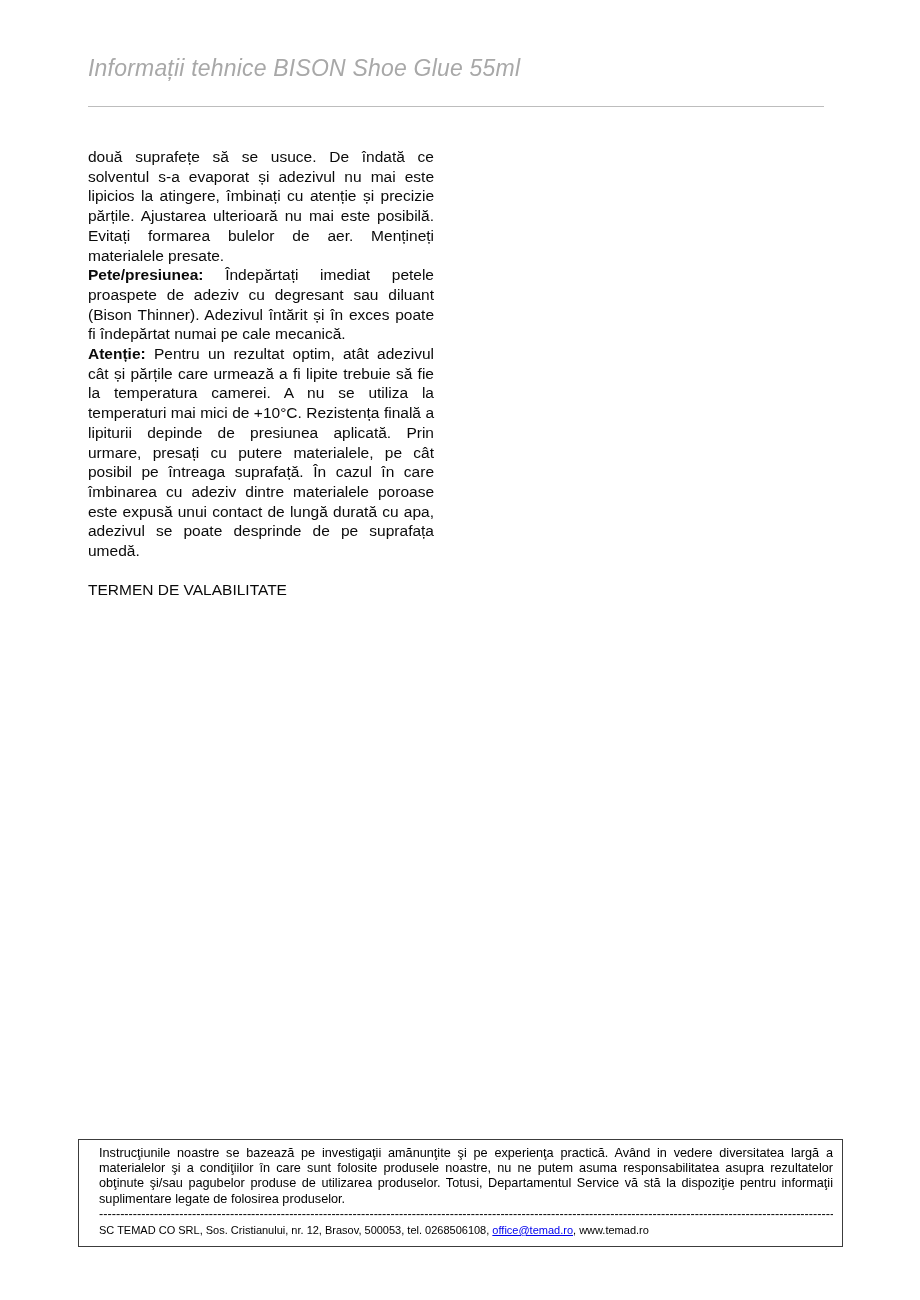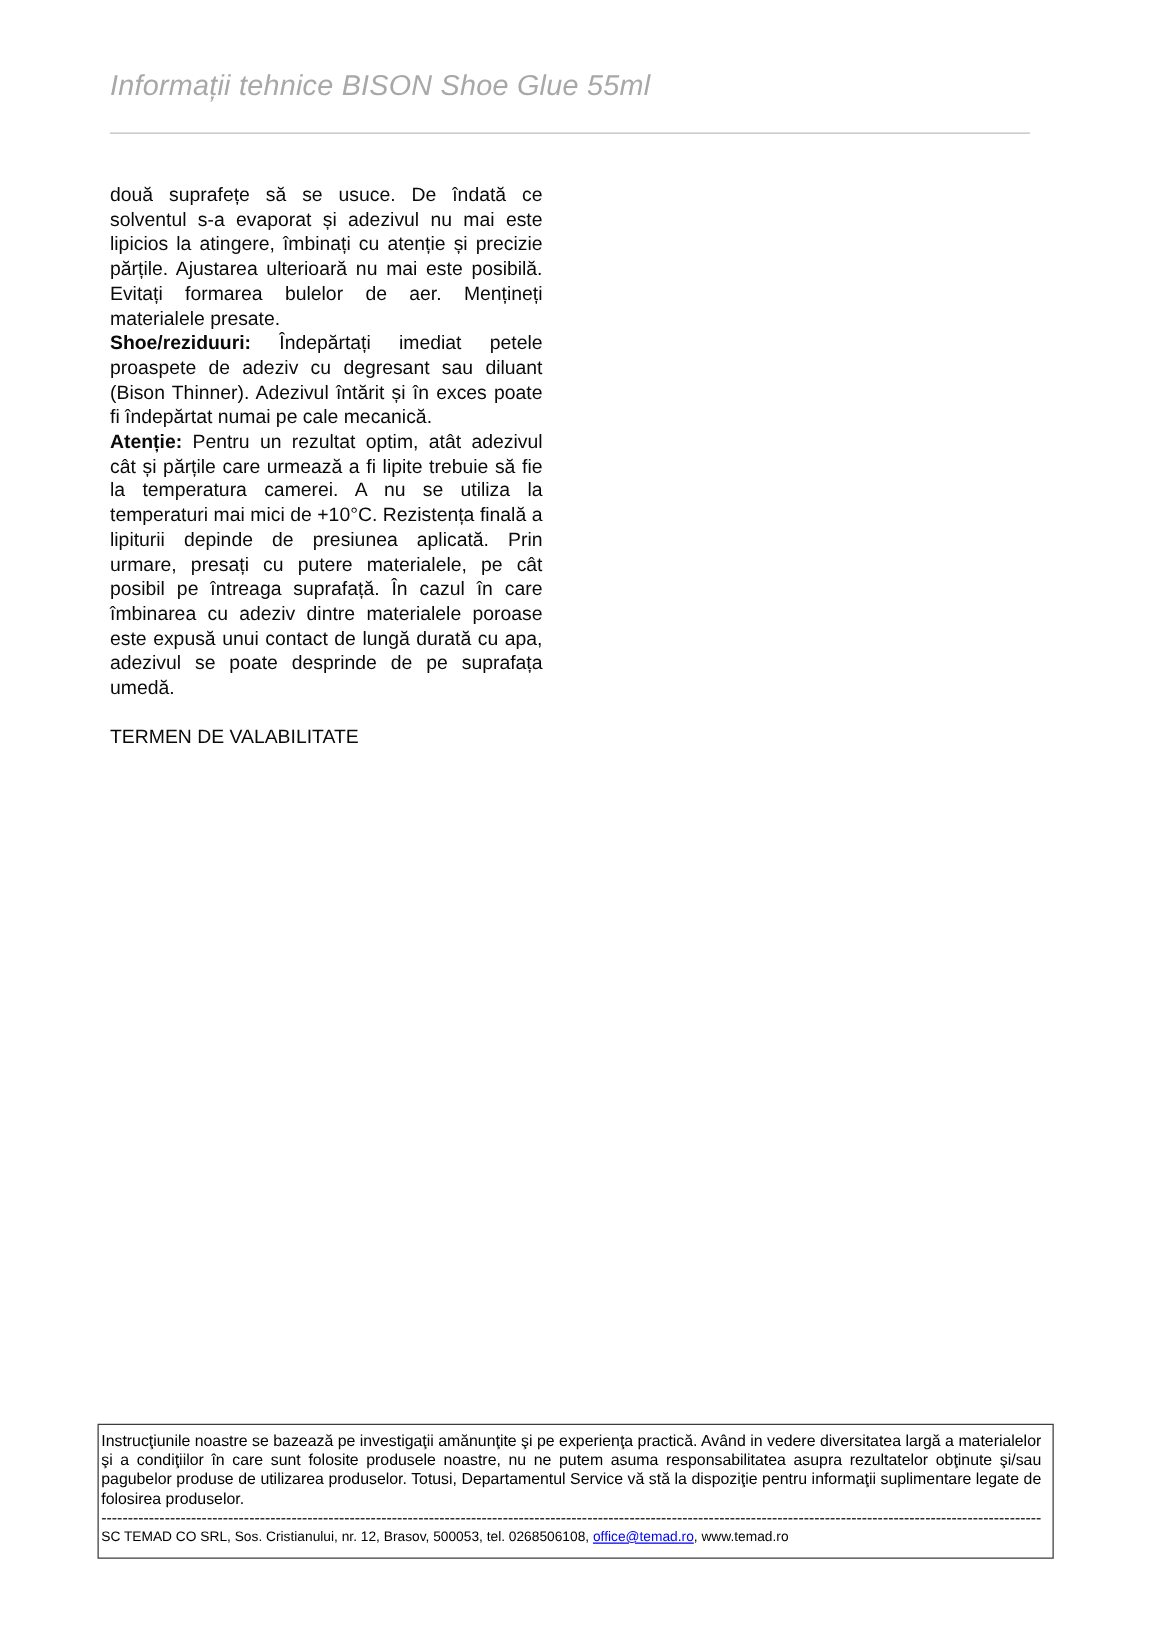--- a/index.html
+++ b/index.html
@@ -50,21 +50,21 @@
     text-align: left;
     white-space: nowrap;
   }
   .footer-box {
     position: absolute;
     left: 78px;
     top: 1139px;
     width: 765px;
     box-sizing: border-box;
     border: 1px solid #3c3c3c;
-    padding: 6px 9px 7px 2px;
+    padding: 6px 9px 7px 20px;
     color: #000000;
     font-size: 12.7px;
     line-height: 15.2px;
     text-align: justify;
   }
   .footer-box p { margin: 0; }
   .footer-separator {
     white-space: nowrap;
     overflow: hidden;
     font-size: 12.7px;
@@ -85,21 +85,21 @@
 
 <div class="page">
 
   <div class="header-title">Informații tehnice BISON Shoe Glue 55ml</div>
 
   <div class="header-rule"></div>
 
   <div class="body-column">
     <p>două suprafețe să se usuce. De îndată ce solventul s-a evaporat și adezivul nu mai este lipicios la atingere, îmbinați cu atenție și precizie părțile. Ajustarea ulterioară nu mai este posibilă. Evitați formarea bulelor de aer. Mențineți materialele presate.</p>
 
-    <p><span class="lead-bold">Shoe/reziduuri:</span><span> Îndepărtați imediat petele proaspete de adeziv cu degresant sau diluant (Bison Thinner). Adezivul întărit și în exces poate fi îndepărtat numai pe cale mecanică.</span></p>
+    <p><span class="lead-bold">Pete/presiunea:</span><span> Îndepărtați imediat petele proaspete de adeziv cu degresant sau diluant (Bison Thinner). Adezivul întărit și în exces poate fi îndepărtat numai pe cale mecanică.</span></p>
 
     <p><span class="lead-bold">Atenție:</span><span> Pentru un rezultat optim, atât adezivul cât și părțile care urmează a fi lipite trebuie să fie la temperatura camerei. A nu se utiliza la temperaturi mai mici de +10°C. Rezistența finală a lipiturii depinde de presiunea aplicată. Prin urmare, presați cu putere materialele, pe cât posibil pe întreaga suprafață. În cazul în care îmbinarea cu adeziv dintre materialele poroase este expusă unui contact de lungă durată cu apa, adezivul se poate desprinde de pe suprafața umedă.</span></p>
 
     <h2 class="section-heading">TERMEN DE VALABILITATE</h2>
 
   </div>
 
   <div class="footer-box">
     <p class="footer-disclaimer">Instrucţiunile noastre se bazează pe investigaţii amănunţite şi pe experienţa practică. Având in vedere diversitatea largă a materialelor şi a condiţiilor în care sunt folosite produsele noastre, nu ne putem asuma responsabilitatea asupra rezultatelor obţinute şi/sau pagubelor produse de utilizarea produselor. Totusi, Departamentul Service vă stă la dispoziţie pentru informaţii suplimentare legate de folosirea produselor.</p>
 

